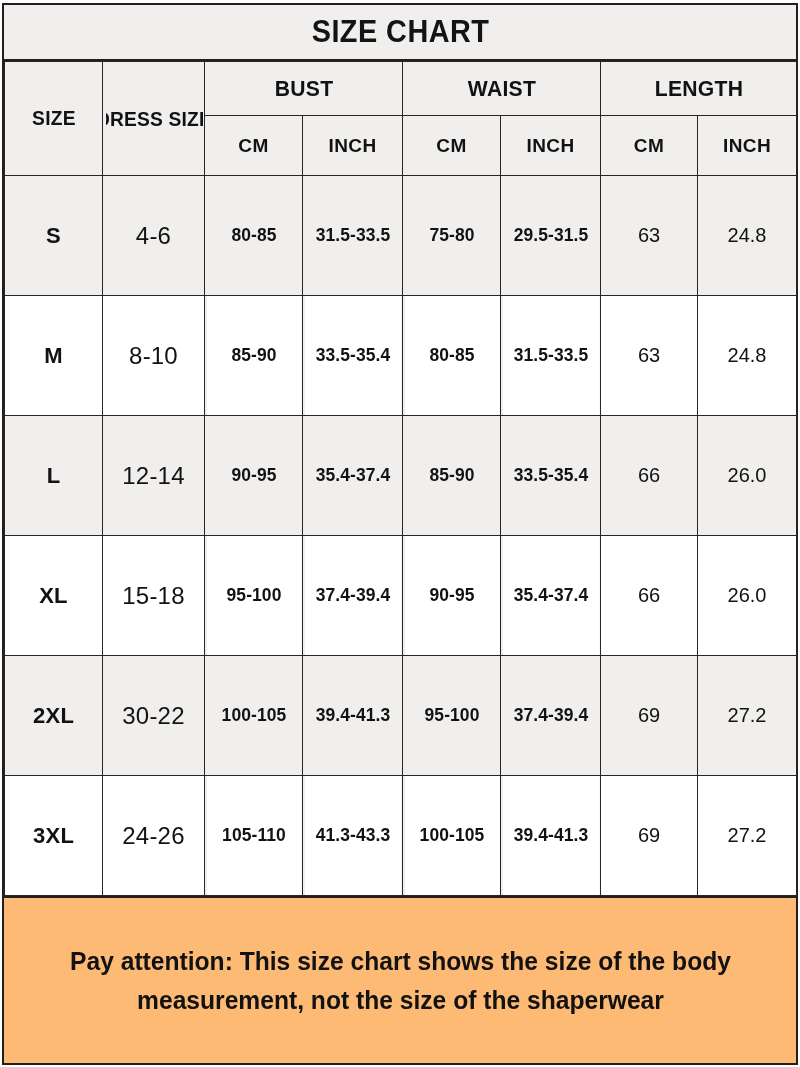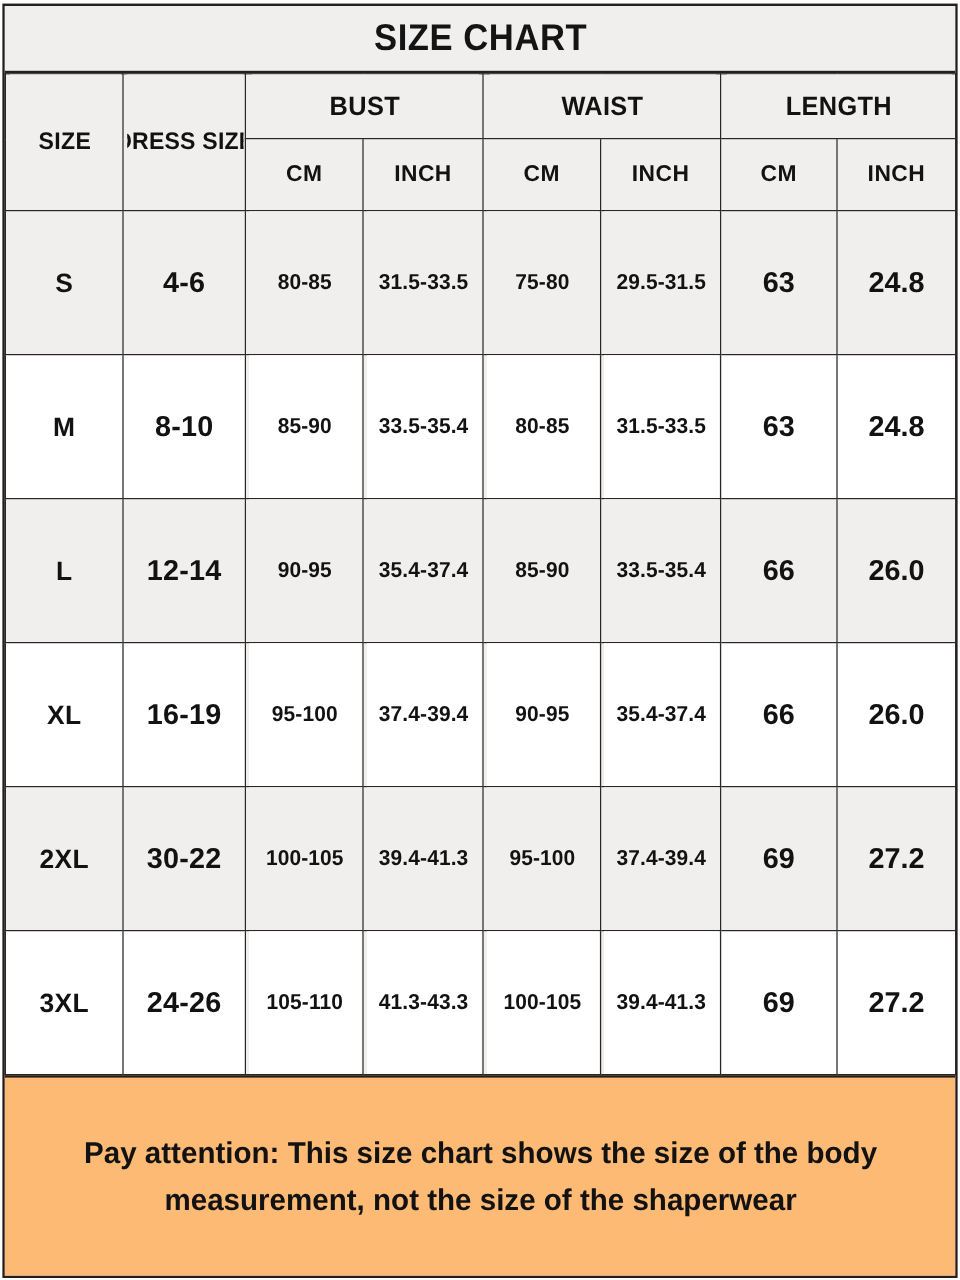--- a/index.html
+++ b/index.html
@@ -117,32 +117,32 @@
   tbody tr.row-white td { background: #ffffff; }
   tbody tr.row-gray  td { background: #f0efed; }
 
   td.cell-size {
     font-size: 22px;
     font-weight: bold;
     letter-spacing: 0.3px;
   }
   td.cell-dress {
     font-size: 24px;
-    font-weight: bold;
+    font-weight: normal;
     letter-spacing: 0.2px;
   }
   td.cell-meas {
     font-size: 18px;
     font-weight: bold;
     letter-spacing: 0.1px;
     transform: scaleX(0.97);
   }
   td.cell-len {
-    font-size: 24px;
-    font-weight: bold;
+    font-size: 20px;
+    font-weight: normal;
   }
 
   
   .note-band {
     flex: 1 1 auto;
     border-top: 2px solid #231f1f;
     background: #fdba74;
     display: flex;
     align-items: center;
     justify-content: center;
@@ -225,21 +225,21 @@
           <td class="cell-dress">12-14</td>
           <td class="cell-meas">90-95</td>
           <td class="cell-meas">35.4-37.4</td>
           <td class="cell-meas">85-90</td>
           <td class="cell-meas">33.5-35.4</td>
           <td class="cell-len">66</td>
           <td class="cell-len">26.0</td>
         </tr>
         <tr class="row-white">
           <td class="cell-size">XL</td>
-          <td class="cell-dress">16-19</td>
+          <td class="cell-dress">15-18</td>
           <td class="cell-meas">95-100</td>
           <td class="cell-meas">37.4-39.4</td>
           <td class="cell-meas">90-95</td>
           <td class="cell-meas">35.4-37.4</td>
           <td class="cell-len">66</td>
           <td class="cell-len">26.0</td>
         </tr>
         <tr class="row-gray">
           <td class="cell-size">2XL</td>
           <td class="cell-dress">30-22</td>

